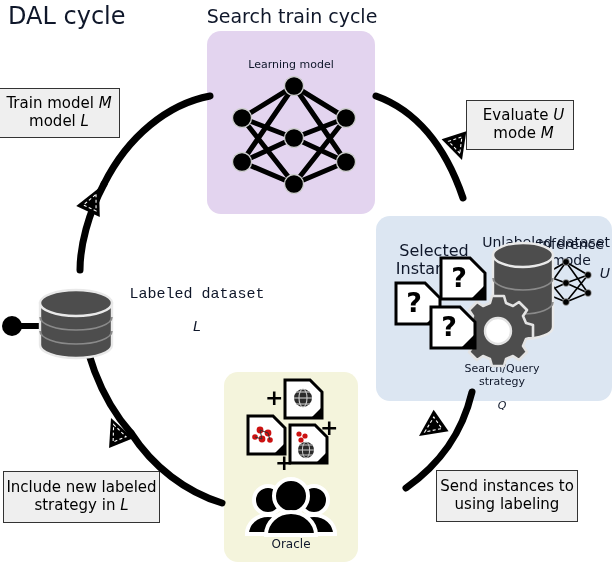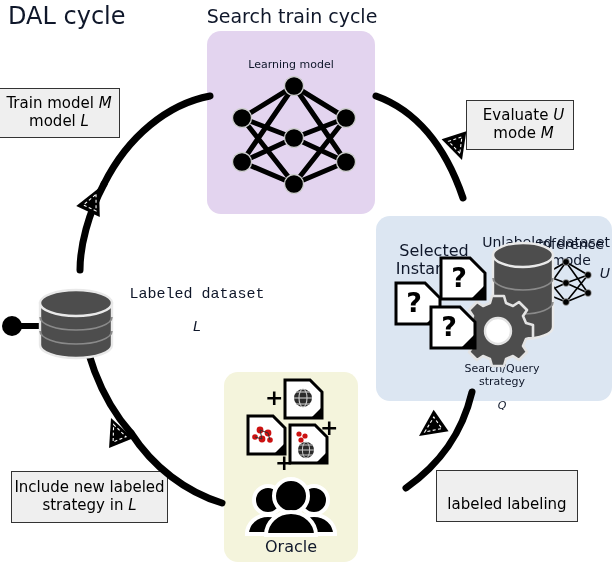--- a/index.html
+++ b/index.html
@@ -303,43 +303,43 @@
     <span>Search/Query
 strategy</span><br>
     <span class="ital">Q</span>
   </div>
 
   <div class="lbl" style="left:120px; top:270px; width:154px; font-size:15px;font-family:Liberation Mono, monospace;">
     <span>Labeled dataset</span><br>
     <span class="ital">L</span>
   </div>
 
-  <div class="lbl" style="left:241px; top:538px; width:100px; font-size:16px;">Oracle</div>
+  <div class="lbl" style="left:241px; top:538px; width:100px; font-size:12px;">Oracle</div>
 
   <div class="txtbox" style="left:-2px; top:88px; width:122px; height:50px; font-size:15px;">
     <div>
       <span>Train model </span><span class="ital">M</span><br>
       <span>model </span><span class="ital">L</span>
     </div>
   </div>
 
   <div class="txtbox" style="left:466px; top:100px; width:108px; height:50px; font-size:15px;padding-left:7px;">
     <div>
       <span>Evaluate </span><span class="ital">U</span><br>
       <span>mode </span><span class="ital">M</span>
     </div>
   </div>
 
   <div class="txtbox" style="left:436px; top:470px; width:142px; height:52px; font-size:15px;">
     <div>
-      <br>
-      <span>labeled labeling</span>
+      <span>Send instances to</span><br>
+      <span>using labeling</span>
     </div>
   </div>
 
-  <div class="txtbox" style="left:3px; top:471px; width:157px; height:52px; font-size:15px;margin-left:8px;">
+  <div class="txtbox" style="left:3px; top:471px; width:157px; height:52px; font-size:15px;">
     <div>
       <span>Include new labeled</span><br>
       <span>strategy in </span><span class="ital">L</span>
     </div>
   </div>
 
 </div>
 
 </body></html>

